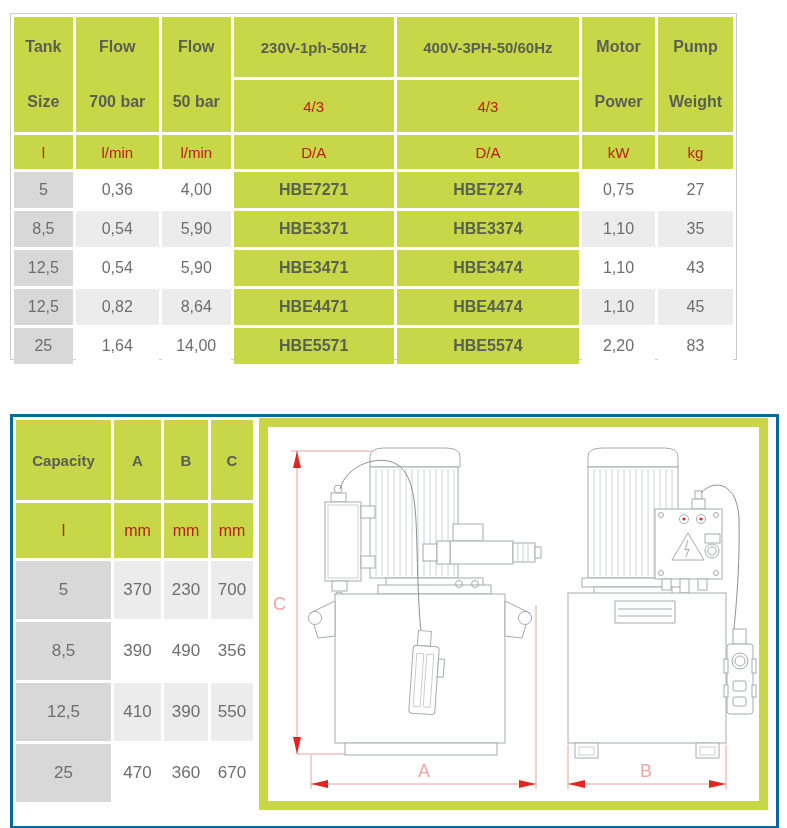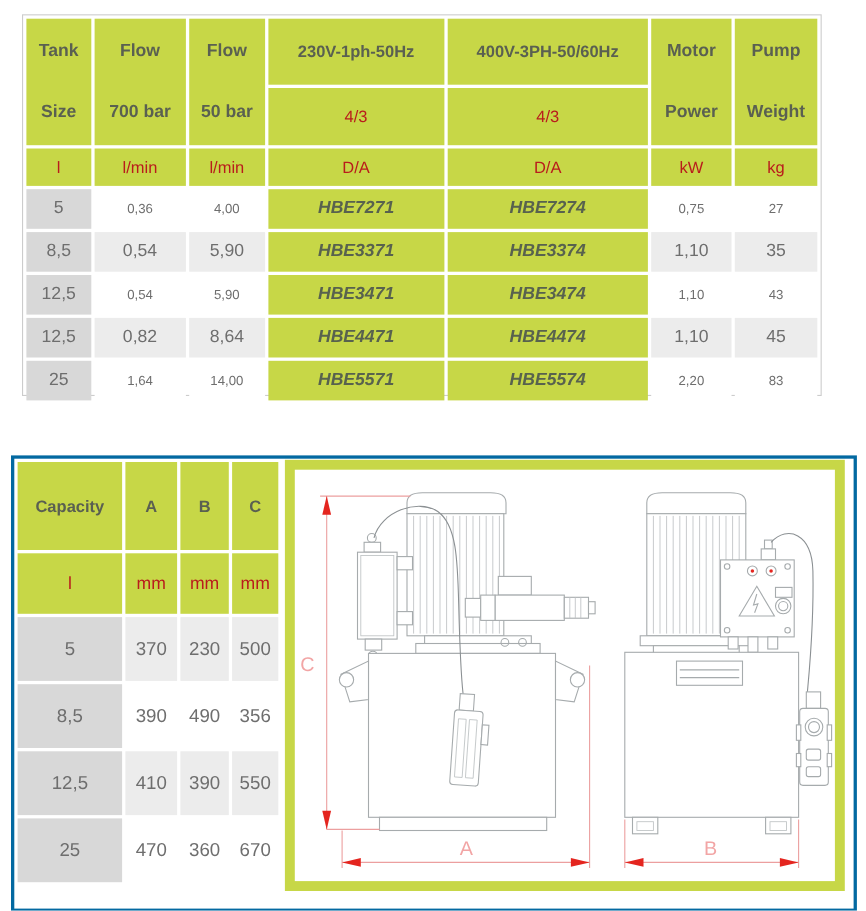--- a/index.html
+++ b/index.html
@@ -1,30 +1,30 @@
 <!DOCTYPE html>
 <html><head>
 <meta charset="utf-8">
 <style>
   html,body{margin:0;padding:0;background:#ffffff;font-family:"Liberation Sans","DejaVu Sans",sans-serif;}
   #page{position:relative;width:787px;height:828px;background:#fff;overflow:hidden;}
 
   
-  #spec-wrap{position:absolute;left:20px;top:13px;width:725px;height:345px;border:1px solid #cccccc;background:#fff;}
+  #spec-wrap{position:absolute;left:10px;top:13px;width:725px;height:345px;border:1px solid #cccccc;background:#fff;}
   table{border-collapse:separate;border-spacing:3px;table-layout:fixed;}
   #spec-table{width:100%;height:100%;}
   td,th{text-align:center;vertical-align:middle;padding:0;font-weight:normal;}
   .green{background:#c7d747;color:#5a6051;}
   .hdr{font-weight:bold;font-size:16px;color:#5a6051;}
   .hdr-sm{font-weight:bold;font-size:15px;color:#5a6051;}
   .unit{font-size:15px;color:#b91c1c;}
   .gcol{background:#d8d8d8;color:#6e6e6e;font-size:16px;}
-  .w{background:#ffffff;color:#6e6e6e;font-size:12px;}
+  .w{background:#ffffff;color:#6e6e6e;font-size:16px;}
   .s{background:#ececec;color:#6e6e6e;font-size:16px;}
-  .model{background:#c7d747;color:#58624e;font-weight:bold;font-size:16px;font-style:italic;}
+  .model{background:#c7d747;color:#58624e;font-weight:bold;font-size:16px;}
   tr.h1 th{height:60px;}
   tr.h2 th{height:52px;}
   tr.u td{height:34px;}
   tr.d td{height:36px;}
   .two{display:flex;flex-direction:column;gap:3px;}
   .two span{height:51px;display:flex;align-items:center;justify-content:center;}
   .two span:last-child{height:52px;}
 
   
   #bottom-wrap{position:absolute;left:10px;top:414px;width:763px;height:409px;border:3px solid #0369a1;background:#fff;}
@@ -175,21 +175,21 @@
       <tr class="u">
         <td class="green unit">l</td>
         <td class="green unit">mm</td>
         <td class="green unit">mm</td>
         <td class="green unit">mm</td>
       </tr>
       <tr class="d">
         <td class="gcol">5</td>
         <td class="s">370</td>
         <td class="s">230</td>
-        <td class="s">500</td>
+        <td class="s">700</td>
       </tr>
       <tr class="d">
         <td class="gcol">8,5</td>
         <td class="w">390</td>
         <td class="w">490</td>
         <td class="w">356</td>
       </tr>
       <tr class="d">
         <td class="gcol">12,5</td>
         <td class="s">410</td>

